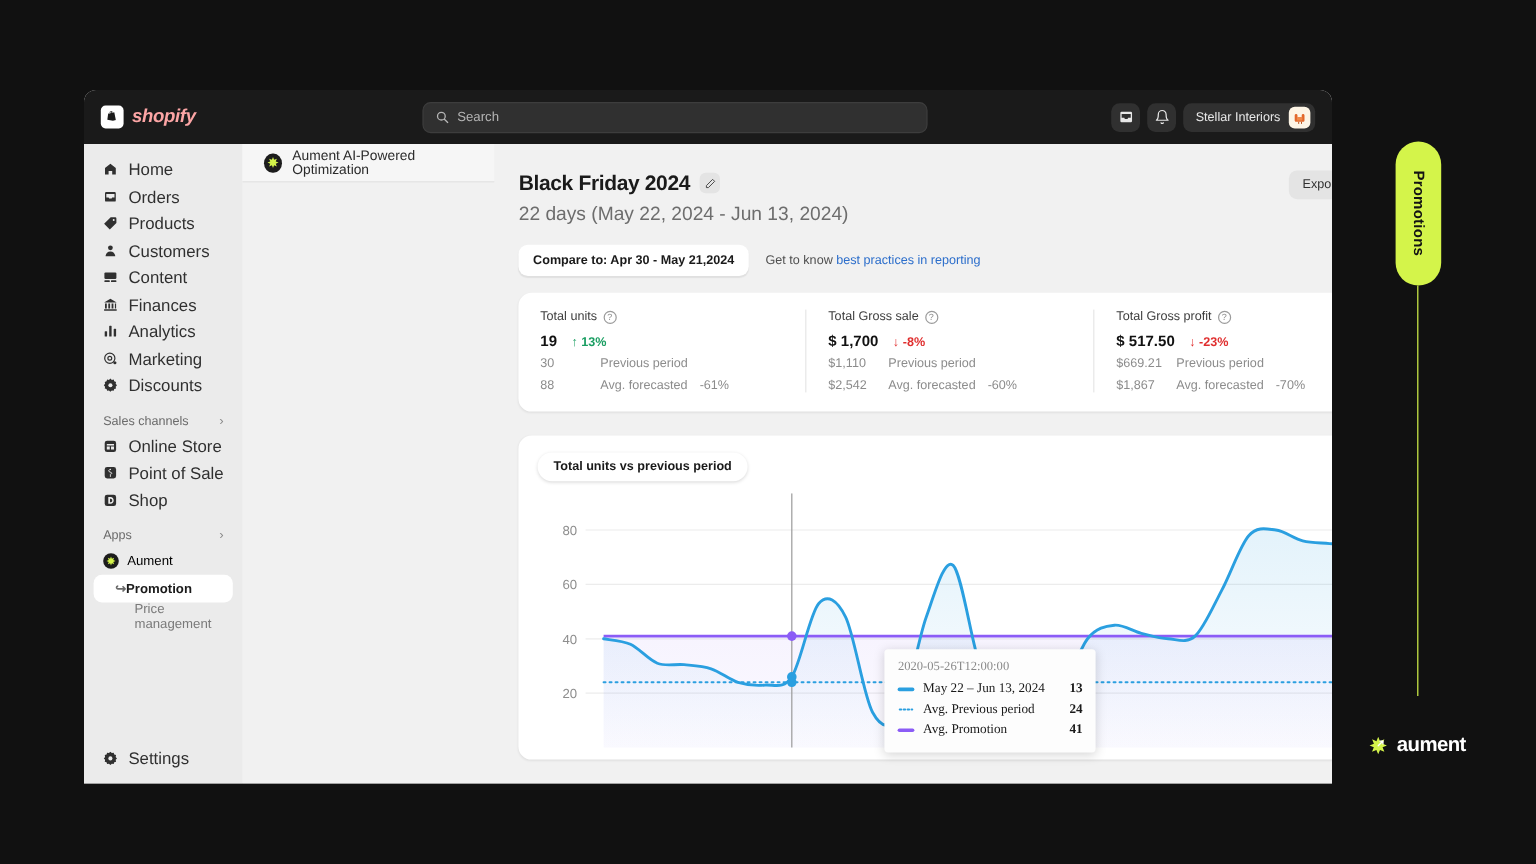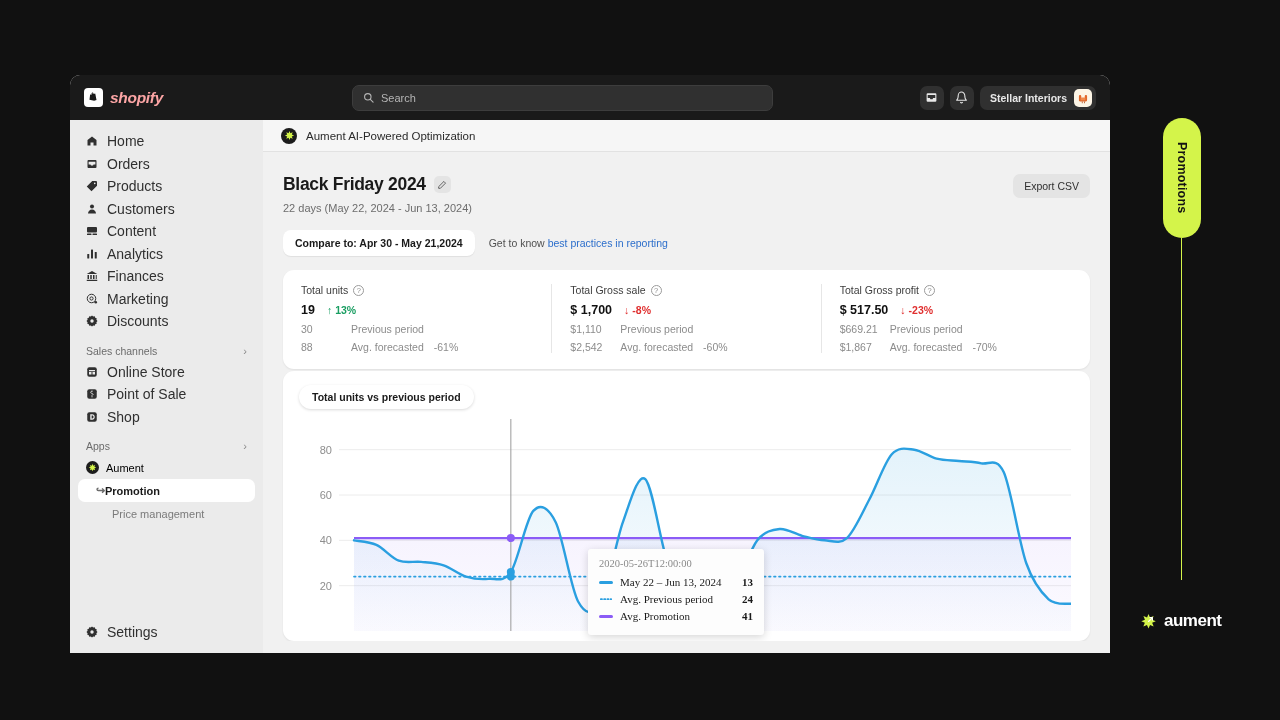--- a/index.html
+++ b/index.html
@@ -47,21 +47,21 @@
   .searchbox .ph { color:#b5b5b5; font-size:11px; }
   .topright { position:absolute; right:14px; display:flex; align-items:center; gap:6px; }
   .iconbtn {
     width:24px; height:24px; border-radius:7px; background:#303030;
     display:flex; align-items:center; justify-content:center; cursor:pointer;
   }
   .userchip {
     height:24px; background:#303030; border-radius:7px;
     display:flex; align-items:center; gap:7px; padding:0 4px 0 10px; cursor:pointer;
   }
-  .userchip .uname { color:#e8e8e8; font-size:10.5px; font-weight:700; }
+  .userchip .uname { color:#e8e8e8; font-size:10.5px; font-weight:400; }
   .avatar {
     width:18px; height:18px; border-radius:5px; background:#fdf5e6;
     display:flex; align-items:center; justify-content:center; overflow:hidden;
   }
 
   
   .body { display:flex; height: 533px; }
 
   
   .sidebar {
@@ -87,21 +87,21 @@
   .subitem.dim { color:#7a7a7a; padding-left:34px; }
   .elbow { width:12px; color:#6b6b6b; font-size:11px; padding-left:10px; }
   .spacer { flex:1; }
   .settings-row { margin-bottom:10px; }
   .aument-badge {
     width:13px;height:13px;border-radius:50%;background:#1c1c1c;
     display:flex;align-items:center;justify-content:center;flex:none;
   }
 
   
-  .main { flex:1; background:#f1f1f1; display:flex; flex-direction:column; }
+  .main { flex:1; background:#f1f1f1; display:flex; }
   .appbar {
     height:32px; background:#f6f6f6; border-bottom:1px solid #e2e2e2;
     display:flex; align-items:center; gap:9px; padding:0 18px;
   }
   .appbar .title { font-size:11.5px; color:#2b2b2b; font-weight:500; }
   .appbar .logo {
     width:16px;height:16px;border-radius:50%;background:#1c1c1c;
     display:flex;align-items:center;justify-content:center;
   }
 
@@ -109,21 +109,21 @@
 
   .page-head { display:flex; align-items:flex-start; justify-content:space-between; }
   .page-title {
     font-size:17.5px; font-weight:700; color:#1a1a1a; letter-spacing:-0.3px;
     display:flex; align-items:center; gap:8px;
   }
   .pencil {
     width:17px;height:17px;border-radius:5px;background:#e4e4e4;
     display:flex;align-items:center;justify-content:center;cursor:pointer;
   }
-  .page-sub { font-size:11px; color:#6d6d6d; margin-top:7px; }
+  .page-sub { font-size:16px; color:#6d6d6d; margin-top:7px; }
   .export-btn {
     background:#e4e4e4; border:none; border-radius:7px;
     font-size:10.5px; color:#303030; padding:6px 11px; cursor:pointer;
     font-family:"Liberation Sans", sans-serif;
   }
 
   .cmp-row { display:flex; align-items:center; gap:14px; margin-top:16px; }
   .cmp-chip {
     background:#fff; border-radius:8px; padding:7px 12px;
     font-size:10.5px; color:#1a1a1a; font-weight:600; cursor:pointer;
@@ -149,21 +149,21 @@
   .kpi-main { display:flex; align-items:baseline; gap:12px; margin-top:7px; }
   .kpi-value { font-size:12.5px; font-weight:700; color:#111; }
   .kpi-delta { font-size:10.5px; font-weight:700; display:flex; align-items:center; gap:3px; }
   .up { color:#1a9e62; }
   .down { color:#e02f2f; }
   .kpi-sub { display:flex; gap:10px; margin-top:6px; font-size:10.5px; color:#8c8c8c; }
   .kpi-sub .num { min-width:40px; }
 
   
   .chart-card {
-    margin-top:2px; background:#fff; border-radius:11px;
+    margin-top:20px; background:#fff; border-radius:11px;
     box-shadow:0 1px 2px rgba(0,0,0,.07);
     padding:14px 16px 0 16px; position:relative; height:270px;
   }
   .chart-chip {
     display:inline-block; background:#fff; border-radius:20px;
     padding:6px 13px; font-size:10.5px; font-weight:700; color:#1a1a1a;
     box-shadow:0 1px 3px rgba(0,0,0,.15); cursor:pointer;
   }
   .plot { position:relative; margin-top:10px; height:215px; }
   .plot svg { display:block; }
@@ -290,31 +290,31 @@
         <div class="navitem">
           <svg width="12" height="12" viewBox="0 0 24 24" fill="#303030">
               <rect x="2" y="4" width="20" height="11" rx="2"></rect>
               <rect x="2" y="17" width="9" height="3" rx="1"></rect>
               <rect x="13" y="17" width="9" height="3" rx="1"></rect>
             </svg>
           <span class="lbl">Content</span>
         </div>
         <div class="navitem">
           <svg width="12" height="12" viewBox="0 0 24 24" fill="#303030">
+              <path d="M12 2L1.5 8h21L12 2zM3 10h3v8H3v-8zm5.5 0h3v8h-3v-8zm5.5 0h3v8h-3v-8zm5.5 0h2v8h-2v-8zM1.5 19.5h21V22h-21v-2.5z"></path>
+            </svg>
+          <span class="lbl">Finances</span>
+        </div>
+        <div class="navitem">
+          <svg width="12" height="12" viewBox="0 0 24 24" fill="#303030">
               <rect x="2.5" y="12" width="4" height="9" rx="1"></rect>
               <rect x="10" y="3" width="4" height="18" rx="1"></rect>
               <rect x="17.5" y="8" width="4" height="13" rx="1"></rect>
             </svg>
           <span class="lbl">Analytics</span>
-        </div>
-        <div class="navitem">
-          <svg width="12" height="12" viewBox="0 0 24 24" fill="#303030">
-              <path d="M12 2L1.5 8h21L12 2zM3 10h3v8H3v-8zm5.5 0h3v8h-3v-8zm5.5 0h3v8h-3v-8zm5.5 0h2v8h-2v-8zM1.5 19.5h21V22h-21v-2.5z"></path>
-            </svg>
-          <span class="lbl">Finances</span>
         </div>
         <div class="navitem">
           <svg width="12" height="12" viewBox="0 0 24 24" fill="none" stroke="#303030" stroke-width="2">
               <circle cx="11" cy="11" r="8.5"></circle>
               <circle cx="11" cy="11" r="3.2"></circle>
               <circle cx="19.5" cy="18.5" r="2.6" fill="#303030" stroke="none"></circle>
             </svg>
           <span class="lbl">Marketing</span>
         </div>
         <div class="navitem">

